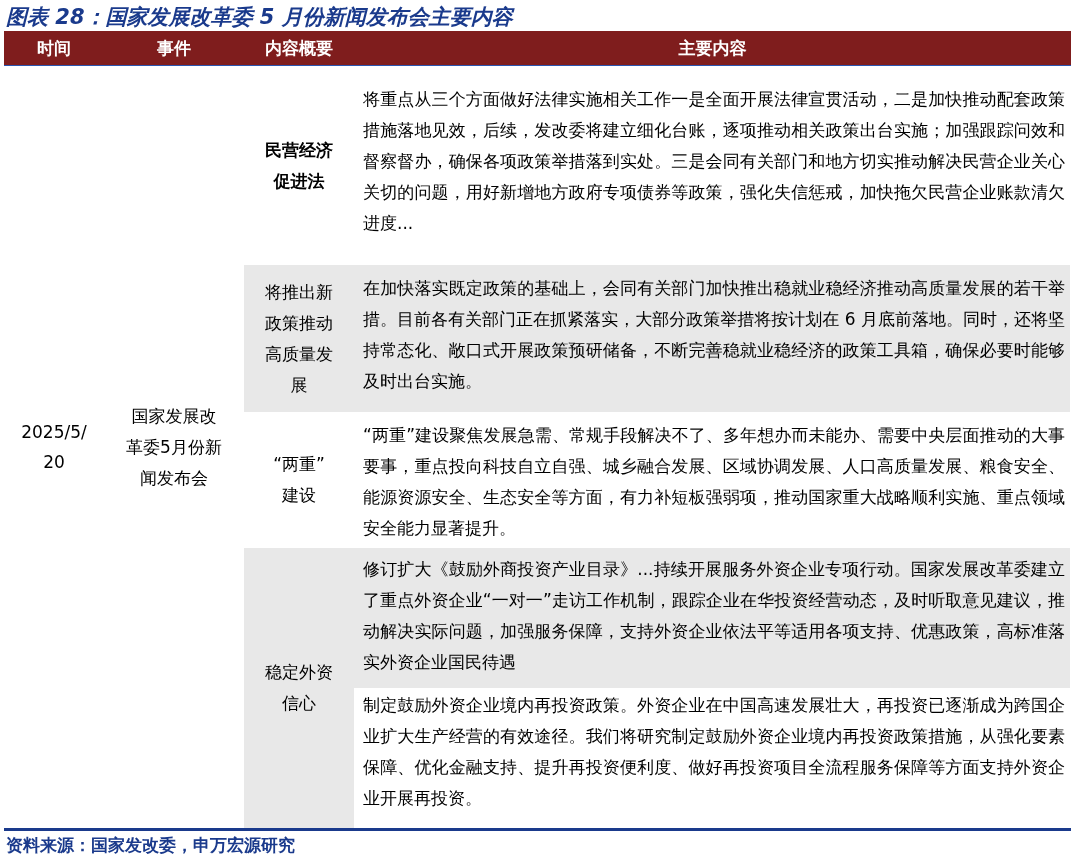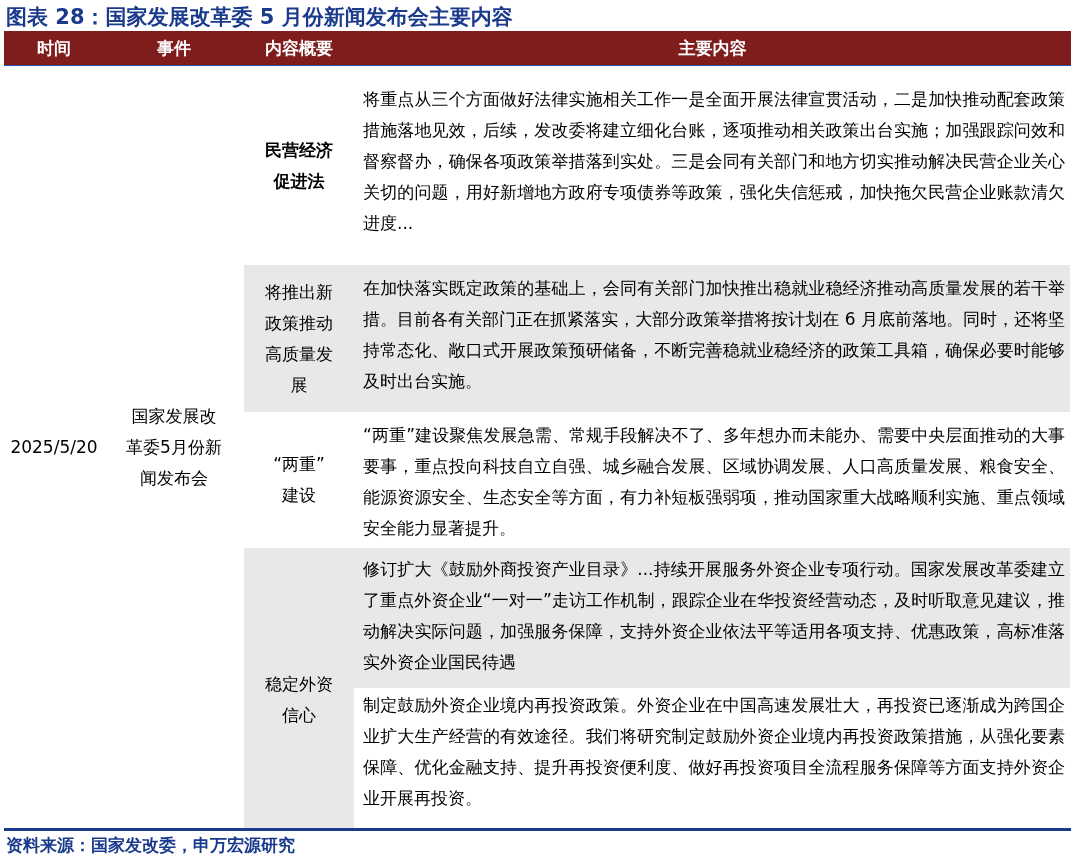--- a/index.html
+++ b/index.html
@@ -1,19 +1,19 @@
 <!DOCTYPE html>
 <html><head>
 <meta charset="utf-8">
 <style>
   html, body { margin: 0; padding: 0; background: #ffffff; }
   body { width: 1080px; height: 861px; position: relative; overflow: hidden;
          font-family: "DejaVu Sans", "Liberation Sans", sans-serif; }
   .title { position: absolute; left: 6px; top: 2px; height: 30px; line-height: 30px;
-           font-size: 21px; font-weight: bold; color: #1a3a8c; letter-spacing: 0px; white-space: nowrap; }
+           font-size: 21px; font-weight: bold; color: #1a3a8c; letter-spacing: 0px; white-space: nowrap; font-style: italic; }
   .header { position: absolute; left: 4px; top: 31px; width: 1067px; height: 34px;
             background: #7f1d1d; border-bottom: 1px solid #2a55b0; }
   .header .h { position: absolute; top: 0; height: 34px; line-height: 34px; color: #ffffff;
                font-weight: bold; font-size: 17px; text-align: center; }
   .cell { position: absolute; color: #000000; font-size: 17px; }
   .shade { position: absolute; background: #e8e8e8; }
   .center { display: flex; align-items: center; justify-content: center; text-align: center; }
   .para { line-height: 31px; text-align: justify; }
   .bottom-rule { position: absolute; left: 4px; top: 828px; width: 1067px; height: 3px; background: #1a3a8c; }
   .source { position: absolute; left: 6px; top: 832px; height: 26px; line-height: 26px;
@@ -28,21 +28,21 @@
   <div class="h" style="left:0;width:100px;">时间</div>
   <div class="h" style="left:100px;width:140px;">事件</div>
   <div class="h" style="left:240px;width:110px;">内容概要</div>
   <div class="h" style="left:350px;width:717px;">主要内容</div>
 </div>
 
 <div class="shade" style="left:244px;top:265px;width:826px;height:147px;"></div>
 <div class="shade" style="left:244px;top:548px;width:110px;height:280px;"></div>
 <div class="shade" style="left:354px;top:548px;width:716px;height:140px;"></div>
 
-<div class="cell center" style="left:4px;top:66px;width:100px;height:762px;line-height:30px;">
+<div class="cell center" style="left:4px;top:66px;width:100px;height:762px;line-height:30px;flex-direction:column;">
   <div>2025/5/</div>
   <div>20</div>
 </div>
 
 <div class="cell center" style="left:104px;top:66px;width:140px;height:762px;line-height:31px;flex-direction:column;">
   <div>国家发展改</div>
   <div>革委5月份新</div>
   <div>闻发布会</div>
 </div>
 
@@ -59,21 +59,21 @@
   <div>展</div>
 </div>
 <div class="cell para" style="left:363px;top:273px;width:702px;">在加快落实既定政策的基础上，会同有关部门加快推出稳就业稳经济推动高质量发展的若干举措。目前各有关部门正在抓紧落实，大部分政策举措将按计划在 6 月底前落地。同时，还将坚持常态化、敞口式开展政策预研储备，不断完善稳就业稳经济的政策工具箱，确保必要时能够及时出台实施。</div>
 
 <div class="cell center" style="left:244px;top:412px;width:110px;height:136px;line-height:31px;flex-direction:column;">
   <div>“两重”</div>
   <div>建设</div>
 </div>
 <div class="cell para" style="left:363px;top:420px;width:702px;">“两重”建设聚焦发展急需、常规手段解决不了、多年想办而未能办、需要中央层面推动的大事要事，重点投向科技自立自强、城乡融合发展、区域协调发展、人口高质量发展、粮食安全、能源资源安全、生态安全等方面，有力补短板强弱项，推动国家重大战略顺利实施、重点领域安全能力显著提升。</div>
 
-<div class="cell center" style="left:244px;top:560px;width:110px;height:280px;line-height:31px;flex-direction:column;">
+<div class="cell center" style="left:244px;top:548px;width:110px;height:280px;line-height:31px;flex-direction:column;">
   <div>稳定外资</div>
   <div>信心</div>
 </div>
 <div class="cell para" style="left:363px;top:554px;width:702px;">修订扩大《鼓励外商投资产业目录》...持续开展服务外资企业专项行动。国家发展改革委建立了重点外资企业“一对一”走访工作机制，跟踪企业在华投资经营动态，及时听取意见建议，推动解决实际问题，加强服务保障，支持外资企业依法平等适用各项支持、优惠政策，高标准落实外资企业国民待遇</div>
 <div class="cell para" style="left:363px;top:691px;width:702px;font-family:Liberation Mono, monospace;">制定鼓励外资企业境内再投资政策。外资企业在中国高速发展壮大，再投资已逐渐成为跨国企业扩大生产经营的有效途径。我们将研究制定鼓励外资企业境内再投资政策措施，从强化要素保障、优化金融支持、提升再投资便利度、做好再投资项目全流程服务保障等方面支持外资企业开展再投资。</div>
 
 <div class="bottom-rule"></div>
 <div class="source">资料来源：国家发改委，申万宏源研究</div>
 
 </body></html>

